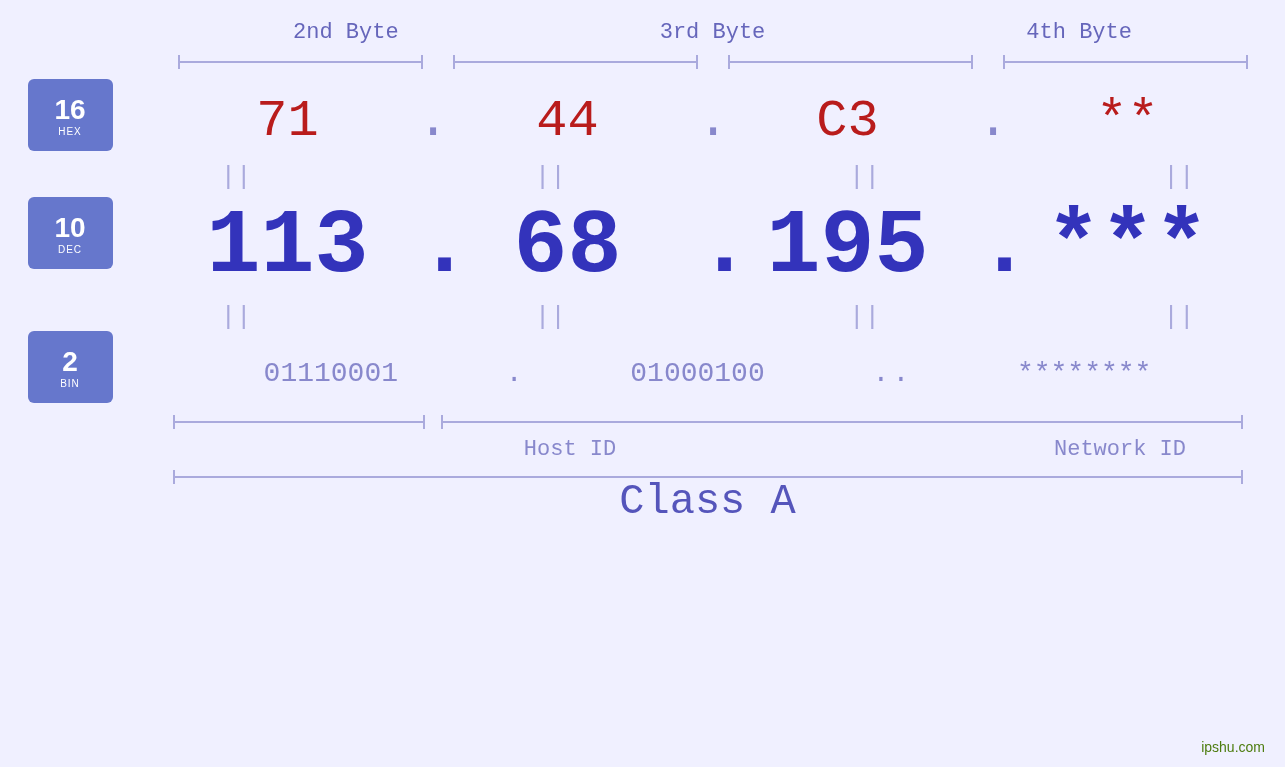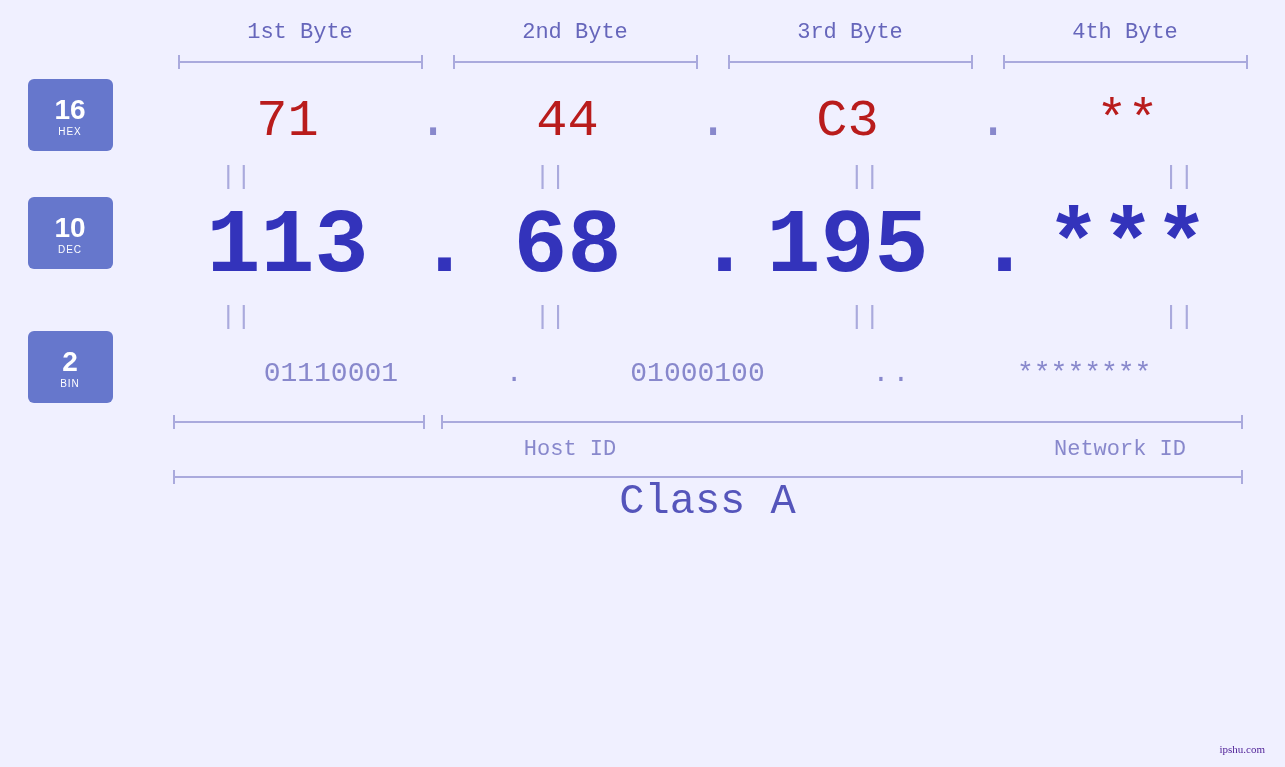--- a/index.html
+++ b/index.html
@@ -193,20 +193,21 @@
 
     .equals-row2 .eq-dot {
       width: 20px;
     }
 
     
     .bin-row {
       display: flex;
       align-items: center;
       height: 72px;
+      justify-content: flex-end;
     }
 
     .bin-row .byte-val {
       flex: 1;
       text-align: center;
       font-size: 28px;
       color: #8888cc;
       font-family: 'Courier New', Courier, monospace;
     }
 
@@ -216,32 +217,31 @@
       font-family: 'Courier New', Courier, monospace;
       width: 20px;
       text-align: center;
     }
 
     
     .watermark {
       position: absolute;
       bottom: 12px;
       right: 20px;
-      color: #4c1d95;
-      font-size: 11px;
-      font-family: Liberation Serif, serif;
+      color: #4d7c0f;
+      font-size: 14px;
+      font-family: Liberation Sans, sans-serif;
     }
   </style>
 </head>
 <body>
 
 <div class="main-container">
 
   <div class="byte-headers" style="margin-left:140px;">
-    <div class="byte-header">1st Byte</div>
     <div class="byte-header">2nd Byte</div>
     <div class="byte-header">3rd Byte</div>
     <div class="byte-header">4th Byte</div>
   </div>
 
   <div class="top-brackets" style="margin-left:140px;">
     <div class="bracket-cell">
       <div class="bracket-line"></div>
     </div>
     <div class="bracket-cell">

